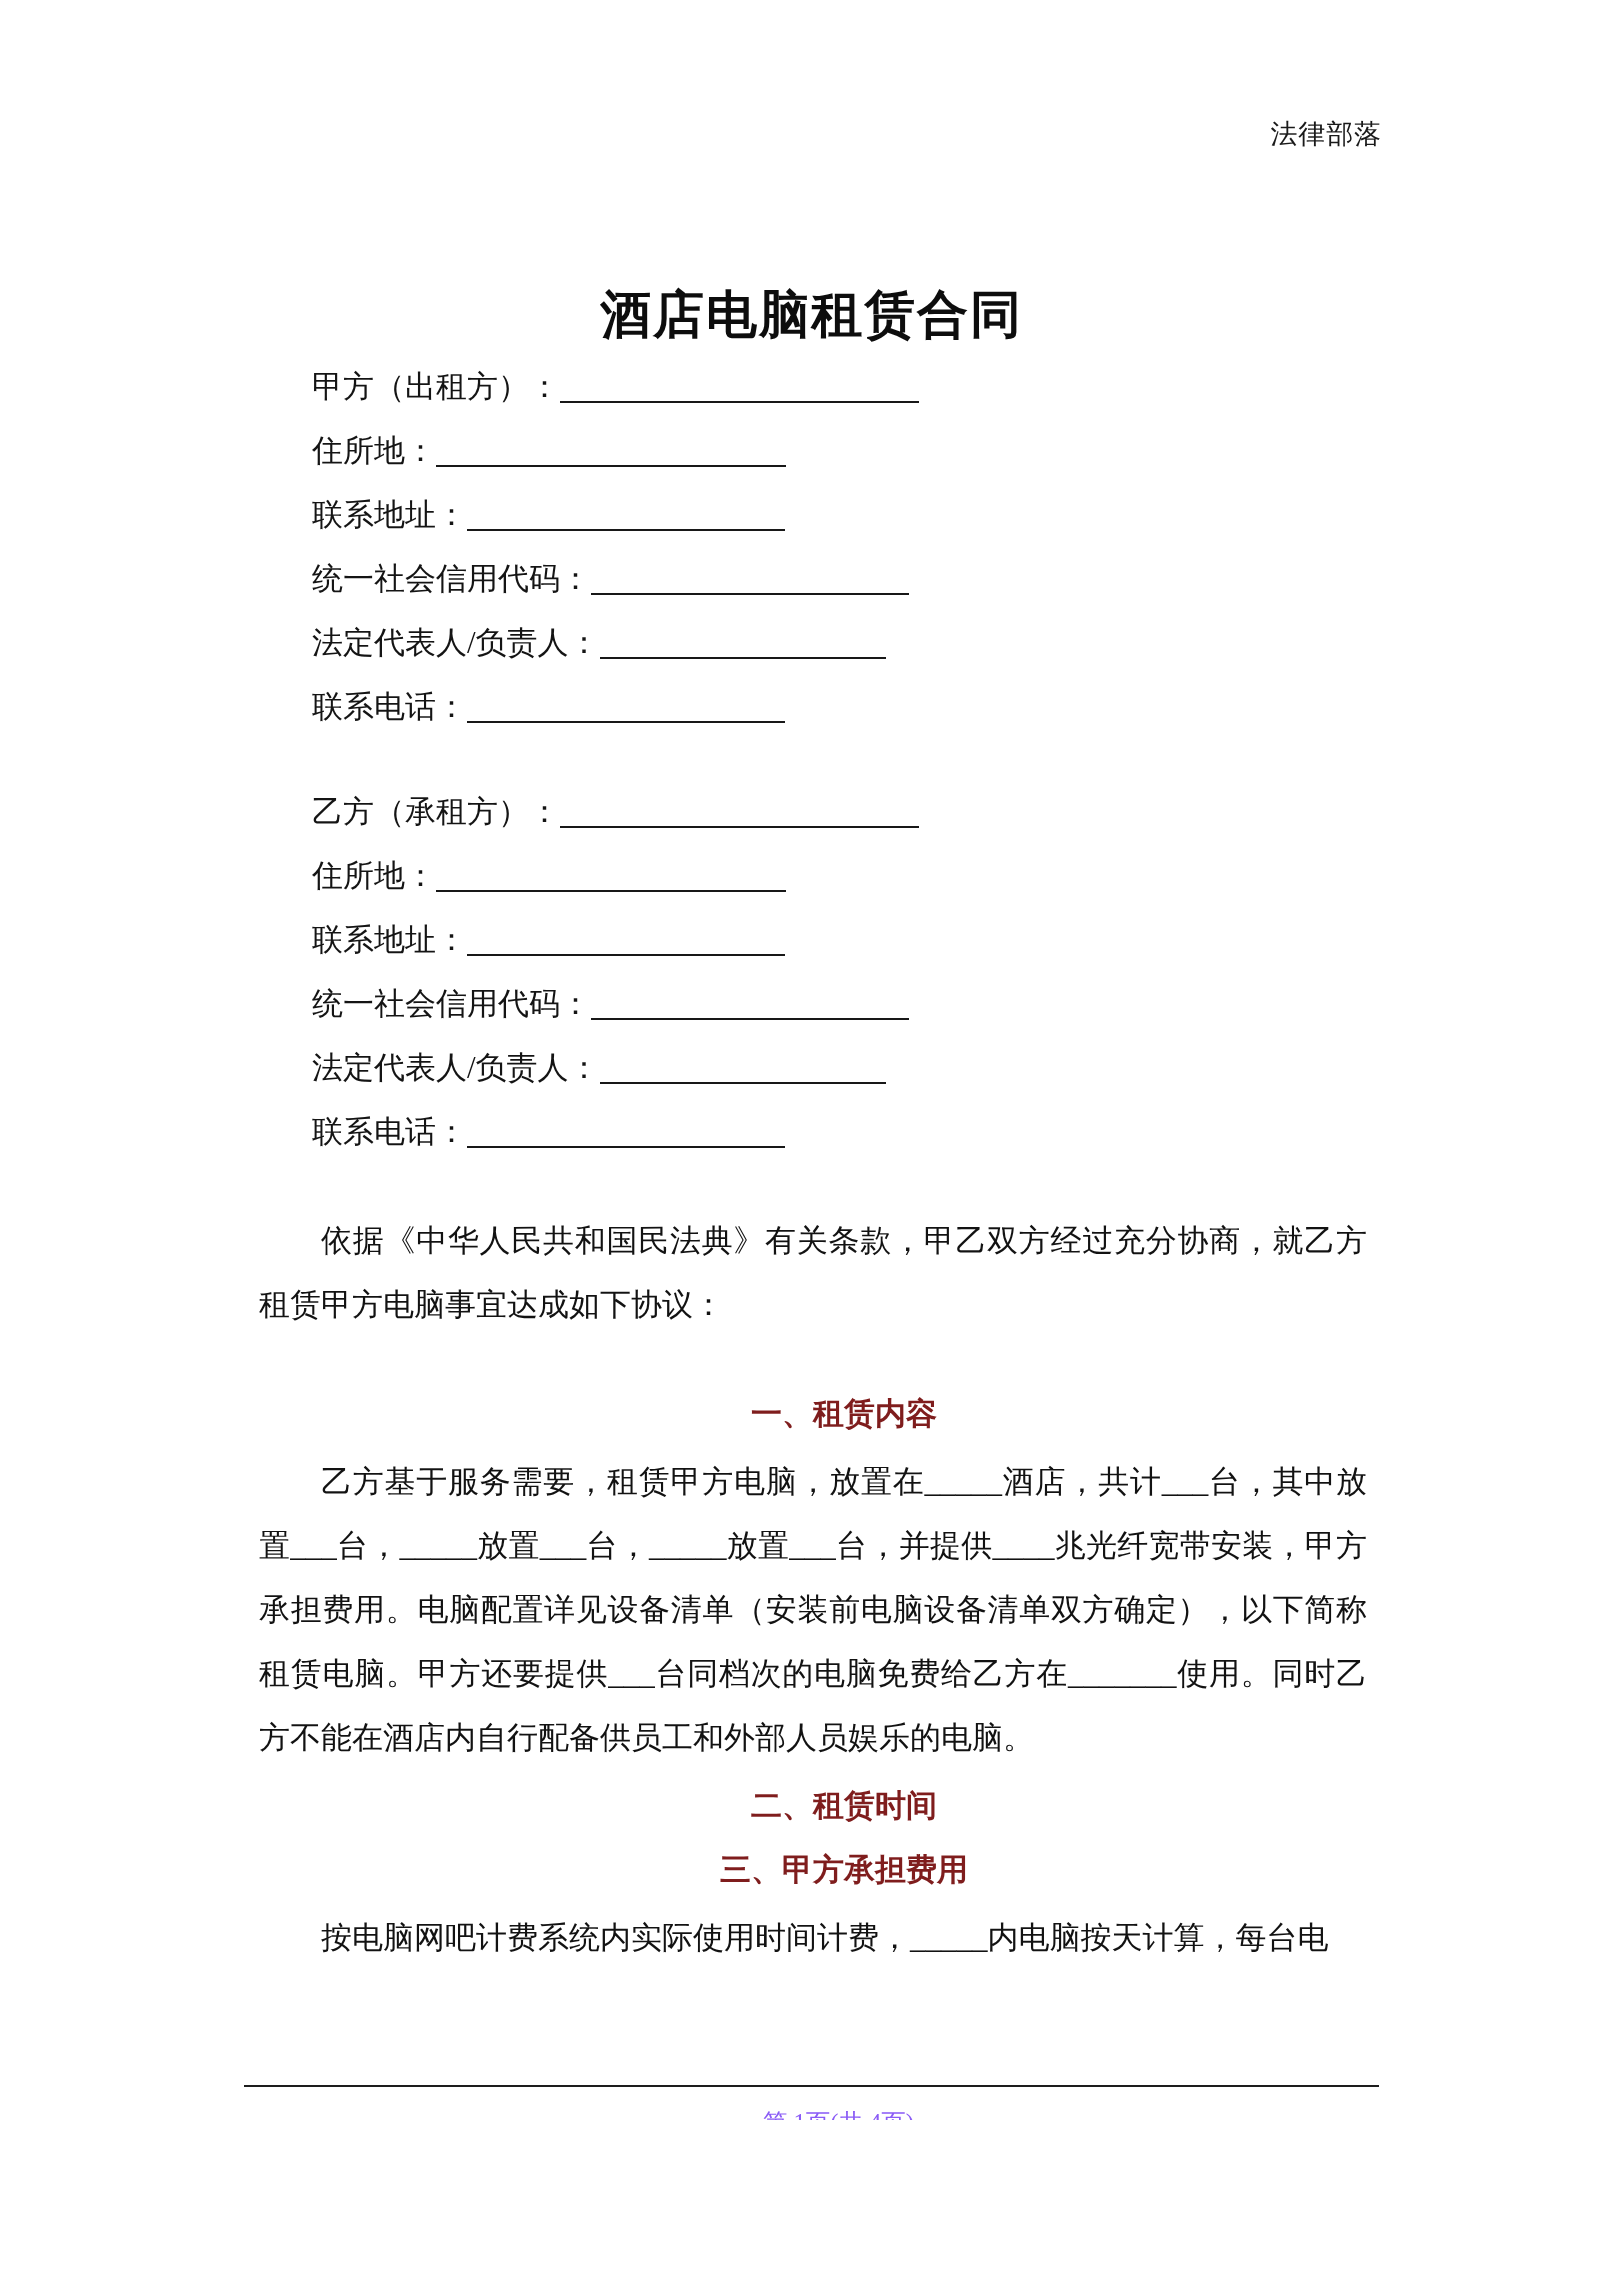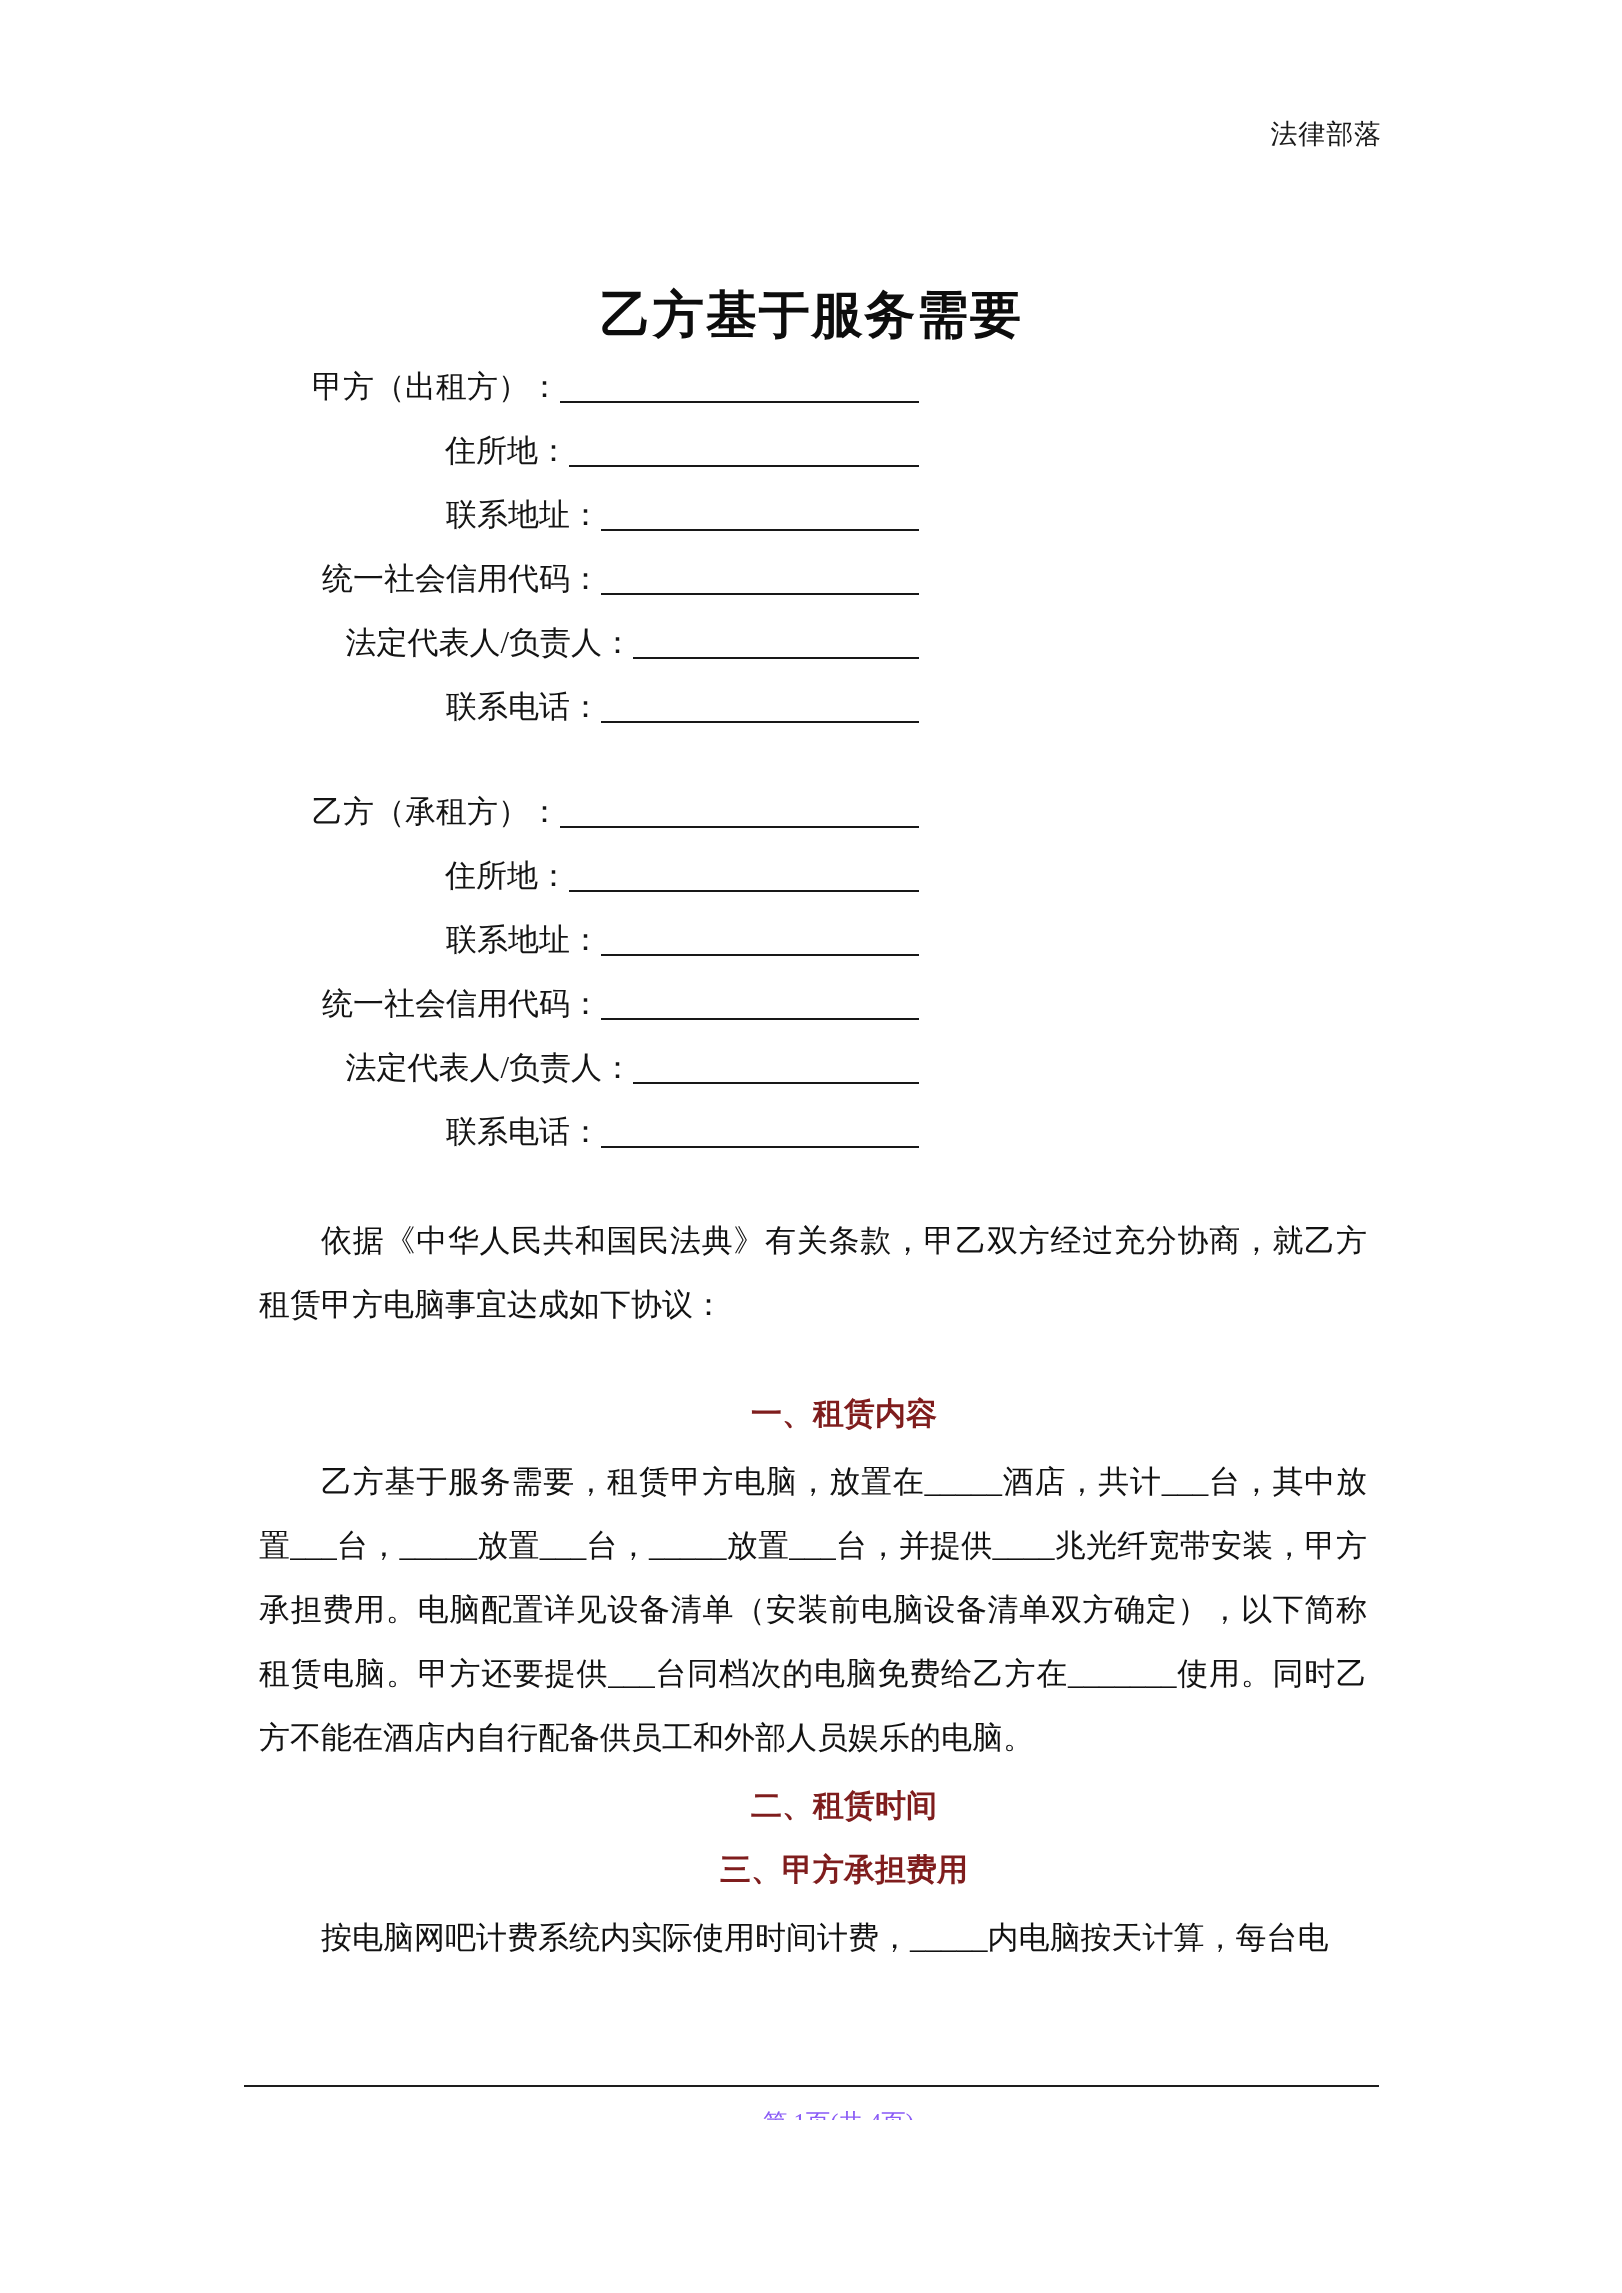--- a/index.html
+++ b/index.html
@@ -26,21 +26,21 @@
     position:absolute; top:247px; left:0; width:100%;
     text-align:center;
     font-size:51px; font-weight:bold; letter-spacing:1.8px;
     color:#0d0d0d;
   }
 
   
   .fields { position:absolute; left:312px; font-size:31px; }
   .fields.party-a { top:355px; }
   .fields.party-b { top:780px; }
-  .field-row { height:64px; line-height:64px; white-space:nowrap;text-align:right; }
+  .field-row { height:64px; line-height:64px; white-space:nowrap; }
   .blank {
     display:inline-block;
     height:36px;
     border-bottom:2.7px solid #181818;
     margin-bottom:-5.5px;
   }
   .w0 { width:359px; }
   .w1 { width:350px; }
   .w2 { width:318px; }
   .w3 { width:318px; }
@@ -74,21 +74,21 @@
     text-align:center; font-size:24.5px; color:#8b5cf6;margin-left:19px;
   }
 </style>
 </head>
 <body>
 
 <div class="page">
 
   <div class="brand">法律部落</div>
 
-  <h1 class="doc-title">乙方基于服务需要</h1>
+  <h1 class="doc-title">酒店电脑租赁合同</h1>
 
   <div class="fields party-a">
     <div class="field-row">
       <span>甲方（出租方）：</span><span class="blank w0"></span>
     </div>
     <div class="field-row">
       <span>住所地：</span><span class="blank w1"></span>
     </div>
     <div class="field-row">
       <span>联系地址：</span><span class="blank w2"></span>

